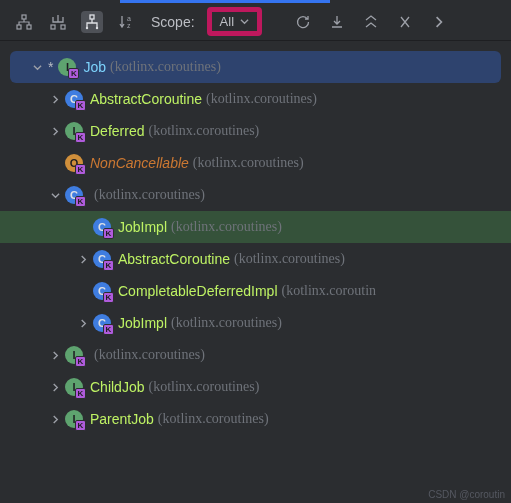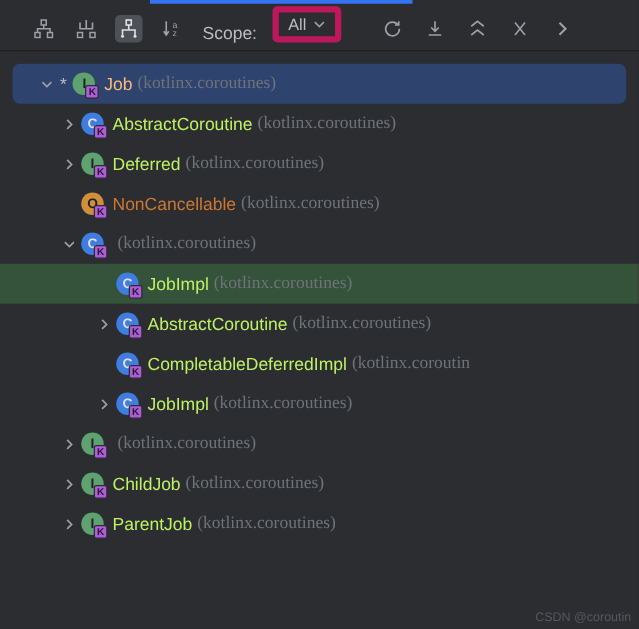--- a/index.html
+++ b/index.html
@@ -21,22 +21,22 @@
   .top-indicator::before {
     content: "";
     position: absolute;
     left: 120px;
     width: 210px;
     height: 3px;
     background: #3574f0;
   }
   .toolbar {
     display: flex;
-    align-items: flex-end;
-    padding: 6px 24px;
+    align-items: center;
+    padding: 6px 13px;
     gap: 12px;
     border-bottom: 1px solid #1e1f22;
     height: 38px;
   }
   .toolbar .icon-btn {
     width: 22px;
     height: 22px;
     display: flex;
     align-items: center;
     justify-content: center;
@@ -130,23 +130,23 @@
     border-radius: 2px;
     display: flex;
     align-items: center;
     justify-content: center;
     font-size: 8px;
     color: #1e1f22;
     font-weight: bold;
     border: 1px solid #2b2d30;
   }
   .name { color: #bef264; font-size: 14px; }
-  .name.deprecated { color: #cc7832; }
+  .name.deprecated { color: #cc7832; font-style: italic; }
   .pkg { color: #6f737a; font-size: 14px; margin-left: 4px; font-family: Liberation Serif, serif; }
-  .row.selected .name { color: #fdba74; }
+  .row.selected .name { color: #7dd3fc; }
   .watermark {
     position: absolute;
     right: 6px;
     bottom: 3px;
     font-size: 10px;
     color: #555861;
   }
   svg { display: block; }
 </style>
 </head>

